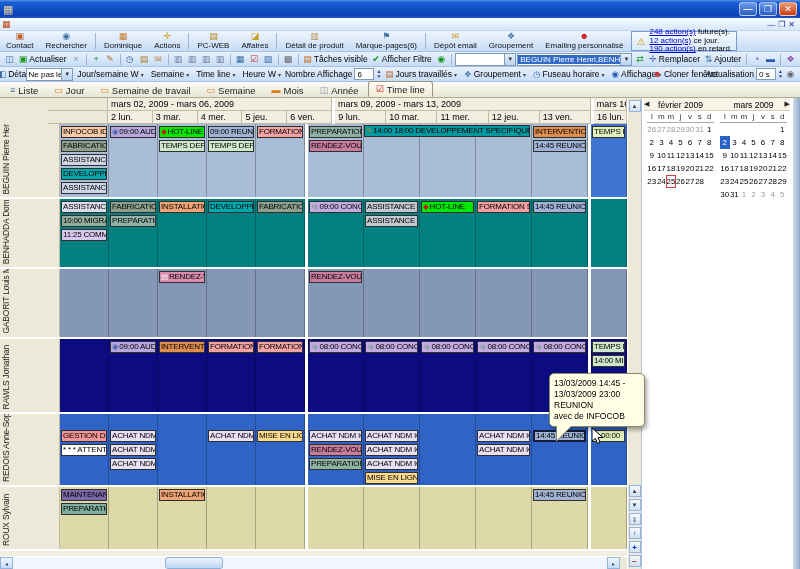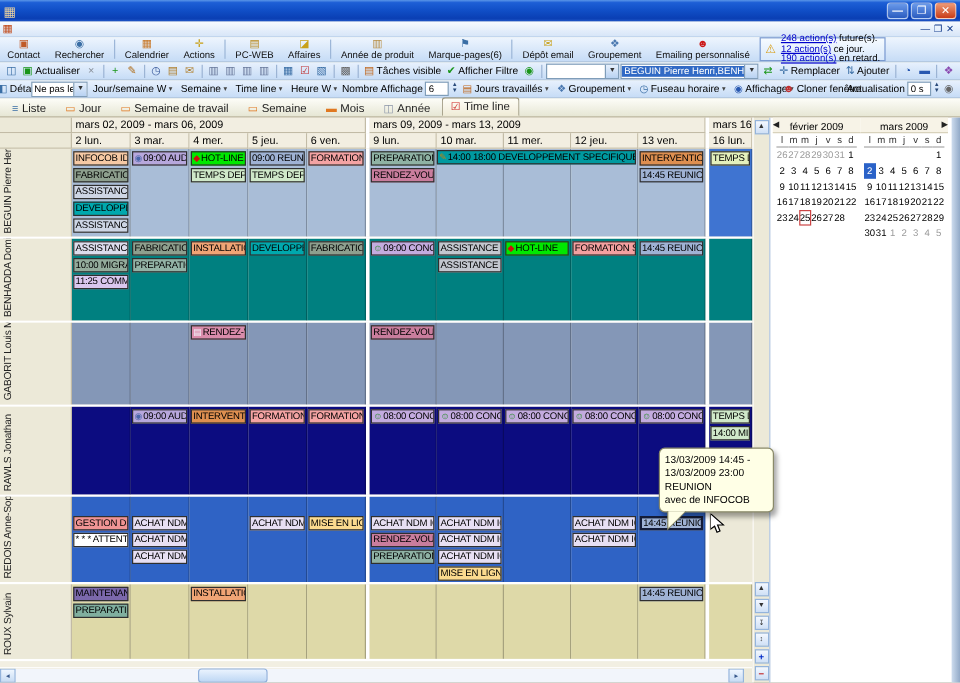--- a/index.html
+++ b/index.html
@@ -52,21 +52,21 @@
 
 .tabbar{height:16px;display:flex;align-items:flex-end;background:linear-gradient(180deg,#fdfdf8,#e6e6d4);
  border-bottom:1px solid #b0aa90;padding-left:3px;font-size:9.5px;gap:2px;}
 .tab{display:flex;align-items:center;gap:3px;padding:1px 7px;height:14px;color:#222;}
 .tab .ic{font-size:9px;}
 .tab.active{background:linear-gradient(180deg,#fffef8,#f0ecd8);border:1px solid #9a947c;border-bottom-color:#f0ecd8;
  border-radius:3px 3px 0 0;height:16px;}
 
 .content{display:flex;height:471px;}
 .gridwrap{width:627px;display:flex;flex-direction:column;flex:0 0 627px;}
-.grp-row,.day-row{height:13px;display:flex;flex:0 0 13px;}
+.grp-row,.day-row{height:13px;display:flex;flex:0 0 13px;padding-left:48px;}
 .spacer60{width:60px;flex:0 0 60px;background:#ece9d8;border-right:1px solid #c2bba6;border-bottom:1px solid #c2bba6;}
 .grp-cell,.day-cell-h{background:#f2eee1;font-size:9px;padding:1px 0 0 3px;border-right:1px solid #c2bba6;
  border-bottom:1px solid #c2bba6;overflow:hidden;white-space:nowrap;}
 .gutter{width:3px;flex:0 0 3px;background:#fff;}
 .rows{position:relative;flex:1;overflow:hidden;background:#ece9d8;}
 .res-row{display:flex;border-bottom:2px solid #fff;position:relative;}
 .res-label{width:60px;flex:0 0 60px;background:#ece9d8;border-right:1px solid #c2bba6;position:relative;overflow:hidden;}
 .res-label span{position:absolute;bottom:3px;left:1px;writing-mode:vertical-rl;transform:rotate(180deg);
  font-size:8.5px;color:#222;white-space:nowrap;letter-spacing:-0.2px;}
 .cell{border-right:1px solid rgba(0,0,0,.25);padding-top:1px;overflow:hidden;flex-shrink:0;}
@@ -147,39 +147,39 @@
           <span class="ic" style="color: rgb(192, 90, 40);">▣</span>
           <span class="lb">Contact</span>
         </div>
         <div class="tb1btn">
           <span class="ic" style="color: rgb(58, 110, 165);">◉</span>
           <span class="lb">Rechercher</span>
         </div>
         <span class="tb1sep"></span>
         <div class="tb1btn">
           <span class="ic" style="color: rgb(200, 120, 40);">▦</span>
-          <span class="lb">Calendrier</span>
+          <span class="lb">Dominique</span>
         </div>
         <div class="tb1btn">
           <span class="ic" style="color: rgb(200, 160, 24);">✛</span>
           <span class="lb">Actions</span>
         </div>
         <span class="tb1sep"></span>
         <div class="tb1btn">
           <span class="ic" style="color: rgb(184, 136, 26);">▤</span>
           <span class="lb">PC-WEB</span>
         </div>
         <div class="tb1btn">
           <span class="ic" style="color: rgb(200, 160, 24);">◪</span>
           <span class="lb">Affaires</span>
         </div>
         <span class="tb1sep"></span>
         <div class="tb1btn">
           <span class="ic" style="color: rgb(184, 144, 72);">▥</span>
-          <span class="lb">Année de produit</span>
+          <span class="lb">Détail de produit</span>
         </div>
         <div class="tb1btn">
           <span class="ic" style="color: rgb(58, 110, 165);">⚑</span>
           <span class="lb">Marque-pages(6)</span>
         </div>
         <span class="tb1sep"></span>
         <div class="tb1btn">
           <span class="ic" style="color: rgb(200, 160, 24);">✉</span>
           <span class="lb">Dépôt email</span>
         </div>
@@ -736,20 +736,26 @@
               <div class="ev" style="background: rgb(231, 223, 243);">
                 <span>ACHAT NDM ICANN</span>
               </div>
             </div>
             <div class="cell" style="width: 56px; background: rgb(47, 99, 197);">
               <div class="ev sel" style="background: rgb(159, 178, 212);">
                 <span>14:45 REUNION</span>
               </div>
             </div>
             <div class="gutter"></div>
+            <div class="cell" style="width: 36px; background: rgb(47, 99, 197);">
+              <div class="ev" style="background: rgb(228, 240, 188);">
+                <span class="evi" style="color: rgb(200, 128, 10);">✎</span>
+                <span>00:00</span>
+              </div>
+            </div>
           </div>
           <div class="res-row" style="height: 64px;">
             <div class="res-label">
               <span>ROUX Sylvain</span>
             </div>
             <div class="cell" style="width: 49px; background: rgb(222, 217, 168);">
               <div class="ev" style="background: rgb(123, 104, 171);">
                 <span>MAINTENANCE</span>
               </div>
               <div class="ev" style="background: rgb(128, 175, 159);">

